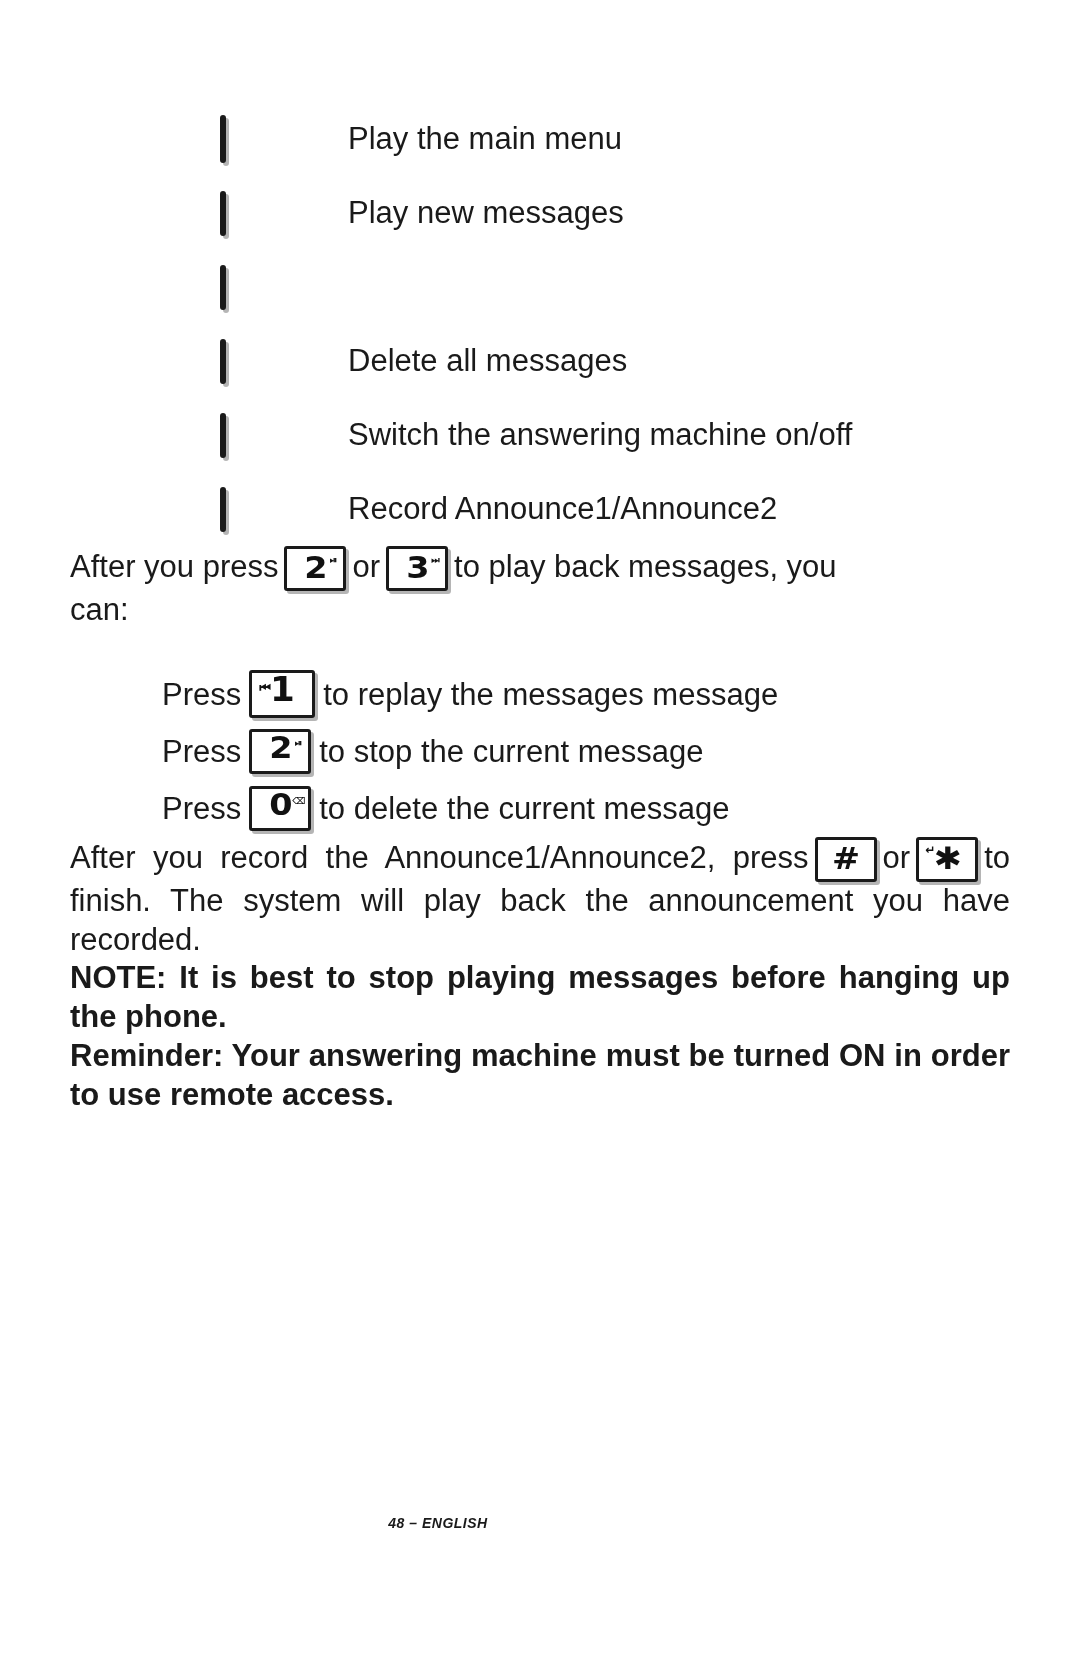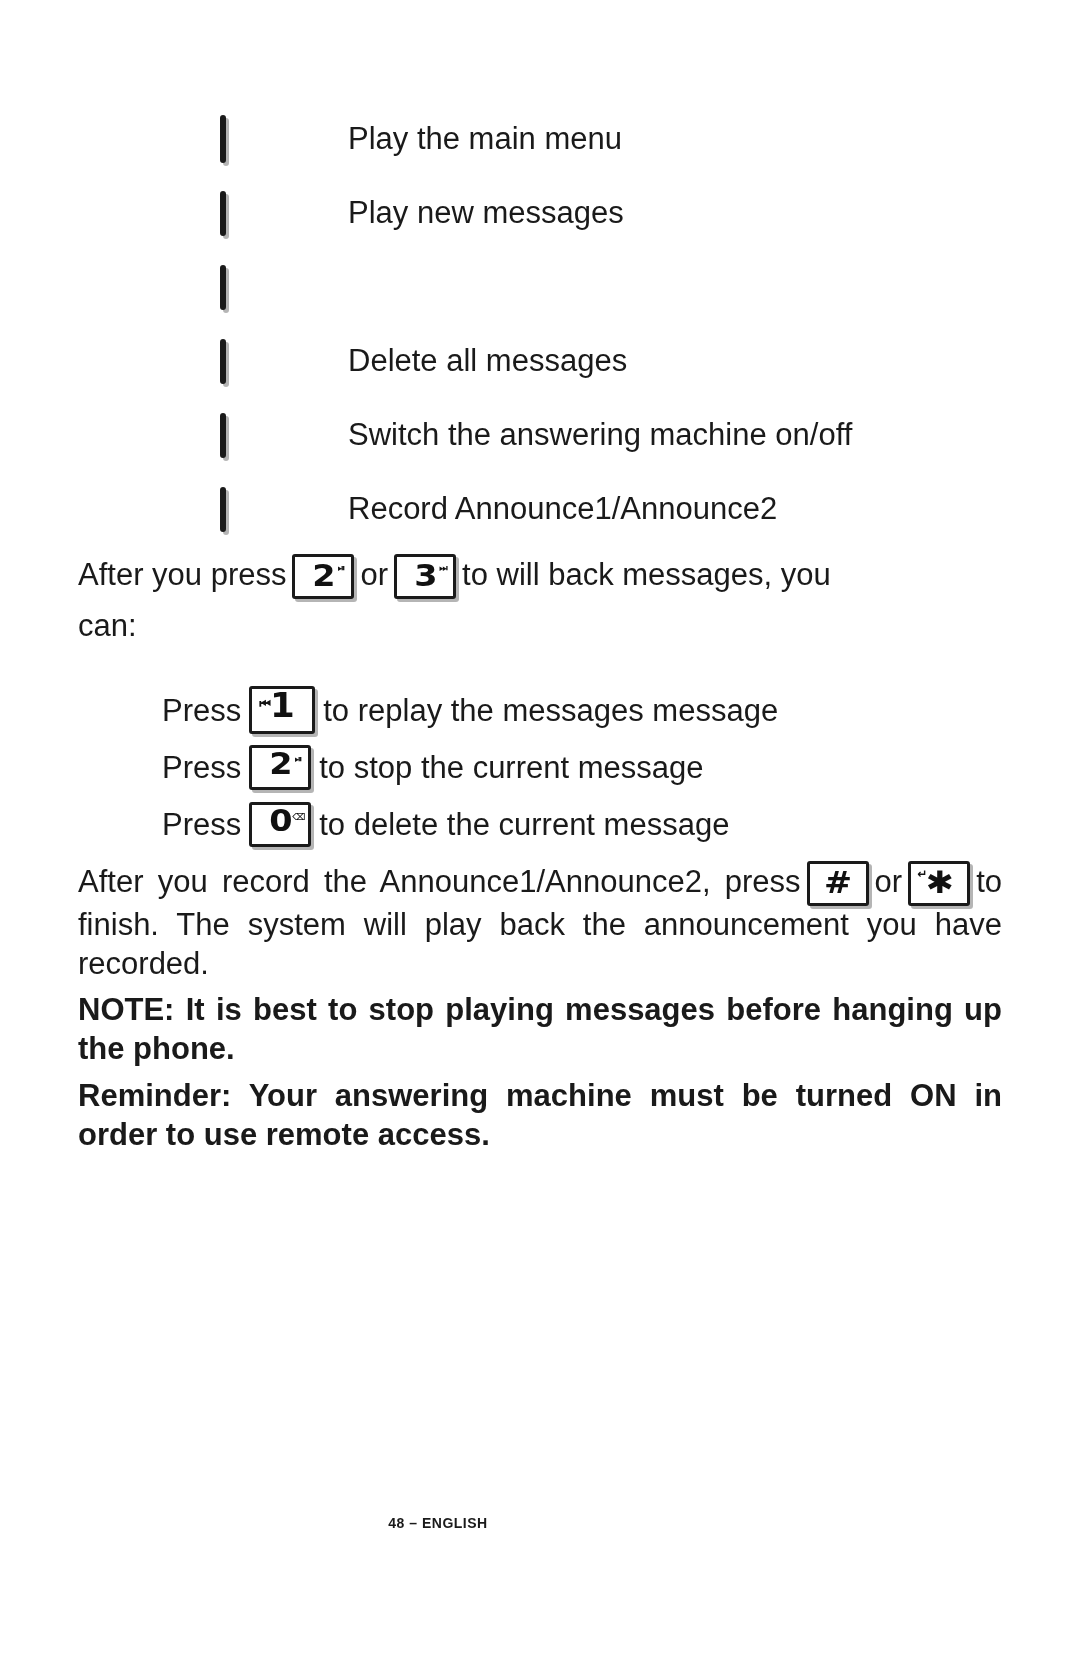--- a/index.html
+++ b/index.html
@@ -85,21 +85,21 @@
   .keyrow .cell-label {
     font-size: 31px;
     white-space: nowrap;
     padding-left: 128px;
   }
 
   
   p.para {
     font-size: 31px;
     line-height: 1.25;
-    margin: 8px;
+    margin: 0;
     text-align: justify;
     text-justify: inter-word;
   }
   p.para.nojust { text-align: left; }
   .para .key { margin: 0 6px; }
 
   .block-after  { margin-top: 28px; }
   .press-block  { margin-top: 36px; padding-left: 92px; }
   .press-line {
     font-size: 31px;
@@ -119,20 +119,21 @@
   .footer {
     position: absolute;
     left: 0;
     top: 1515px;
     width: 876px;
     text-align: center;
     font-size: 14px;
     font-weight: bold;
     letter-spacing: 0.5px;
     color: #1a1a1a;
+    font-style: italic;
   }
 </style>
 </head>
 <body>
 
 <div class="page">
 
   <div class="keylist">
 
     <div class="keyrow">
@@ -189,21 +190,21 @@
         <span class="key k-md">
           
           <span class="digit">6</span>
         </span>
       </div>
       <div class="cell-label">Record Announce1/Announce2</div>
     </div>
 
   </div>
 
-  <p class="para block-after"><span>After you press</span><span class="key k-md"><span class="mark m-right">⏯</span><span class="digit">2</span></span><span>or</span><span class="key k-md"><span class="mark m-right">⏭</span><span class="digit">3</span></span><span>to will back messages, you</span></p>
+  <p class="para block-after"><span>After you press</span><span class="key k-md"><span class="mark m-right">⏯</span><span class="digit">2</span></span><span>or</span><span class="key k-md"><span class="mark m-right">⏭</span><span class="digit">3</span></span><span>to play back messages, you</span></p>
   <p class="para nojust">can:</p>
 
   <div class="press-block">
 
     <div class="press-line">
       <span>Press</span>
       <span class="key k-lg">
         <span class="mark m-rew">⏮</span>
         <span class="digit">1</span>
       </span>

